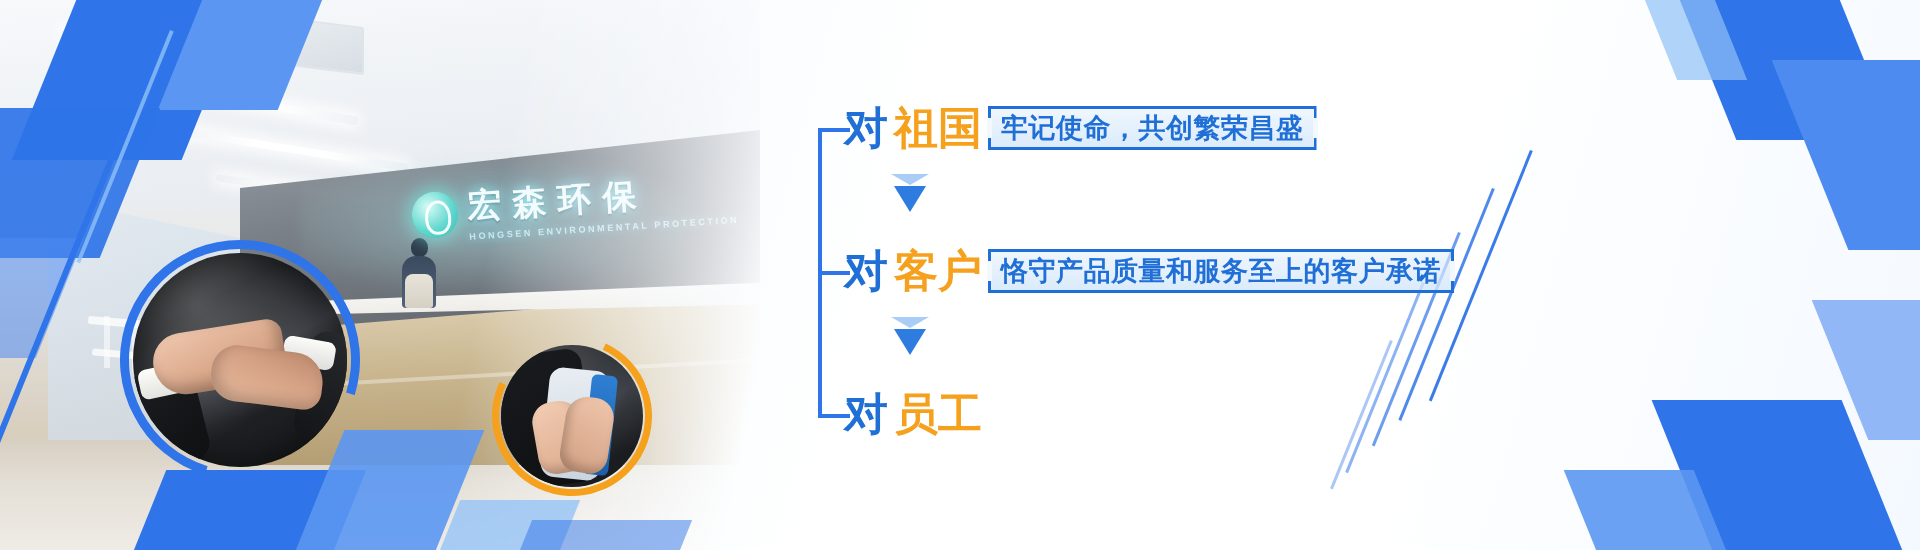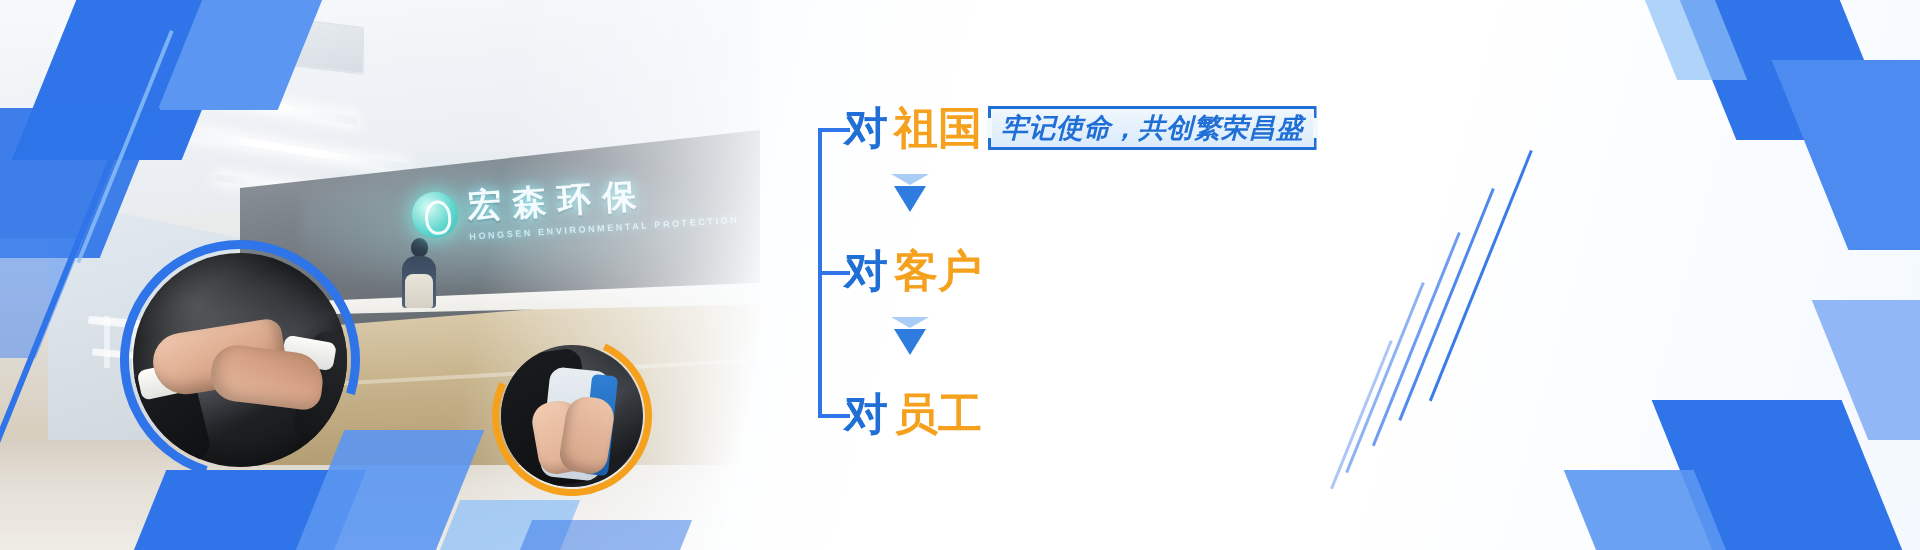--- a/index.html
+++ b/index.html
@@ -314,21 +314,21 @@
   .row-box {
     display: inline-flex;
     align-items: center;
     height: 44px;
     padding: 0 10px;
     border: 3px solid #1f6fd6;
     background: linear-gradient(180deg, rgba(226,239,252,.55), rgba(210,230,250,.8));
     clip-path: polygon(0 0, 100% 0, 100% 28%, 100% 28%, 100% 72%, 100% 100%, 0 100%, 0 72%, 0 72%, 0 28%);
   }
   
-  .row-box-wrap { position: relative; display: inline-block; font-style: italic; }
+  .row-box-wrap { position: relative; display: inline-block; }
   .row-box-wrap .gap-l, .row-box-wrap .gap-r {
     position: absolute; top: 12px; width: 5px; height: 20px;
     background: #f3f8fe;
   }
   .row-box-wrap .gap-l { left: -1px; }
   .row-box-wrap .gap-r { right: -1px; }
 
   .row-text {
     font-size: 27px;
     font-weight: 700;
@@ -466,20 +466,27 @@
     </div>
 
     <div class="arrow arrow1">
       <span class="a-top"></span>
       <span class="a-bot"></span>
     </div>
 
     <div class="row row2">
       <span class="row-label lbl-blue">对</span>
       <span class="row-label lbl-orange">客户</span>
+      <span class="row-box-wrap">
+        <span class="row-box">
+          <span class="row-text">恪守产品质量和服务至上的客户承诺</span>
+        </span>
+        <span class="gap-l"></span>
+        <span class="gap-r"></span>
+      </span>
     </div>
 
     <div class="arrow arrow2">
       <span class="a-top"></span>
       <span class="a-bot"></span>
     </div>
 
     <div class="row row3">
       <span class="row-label lbl-blue">对</span>
       <span class="row-label lbl-orange">员工</span>

